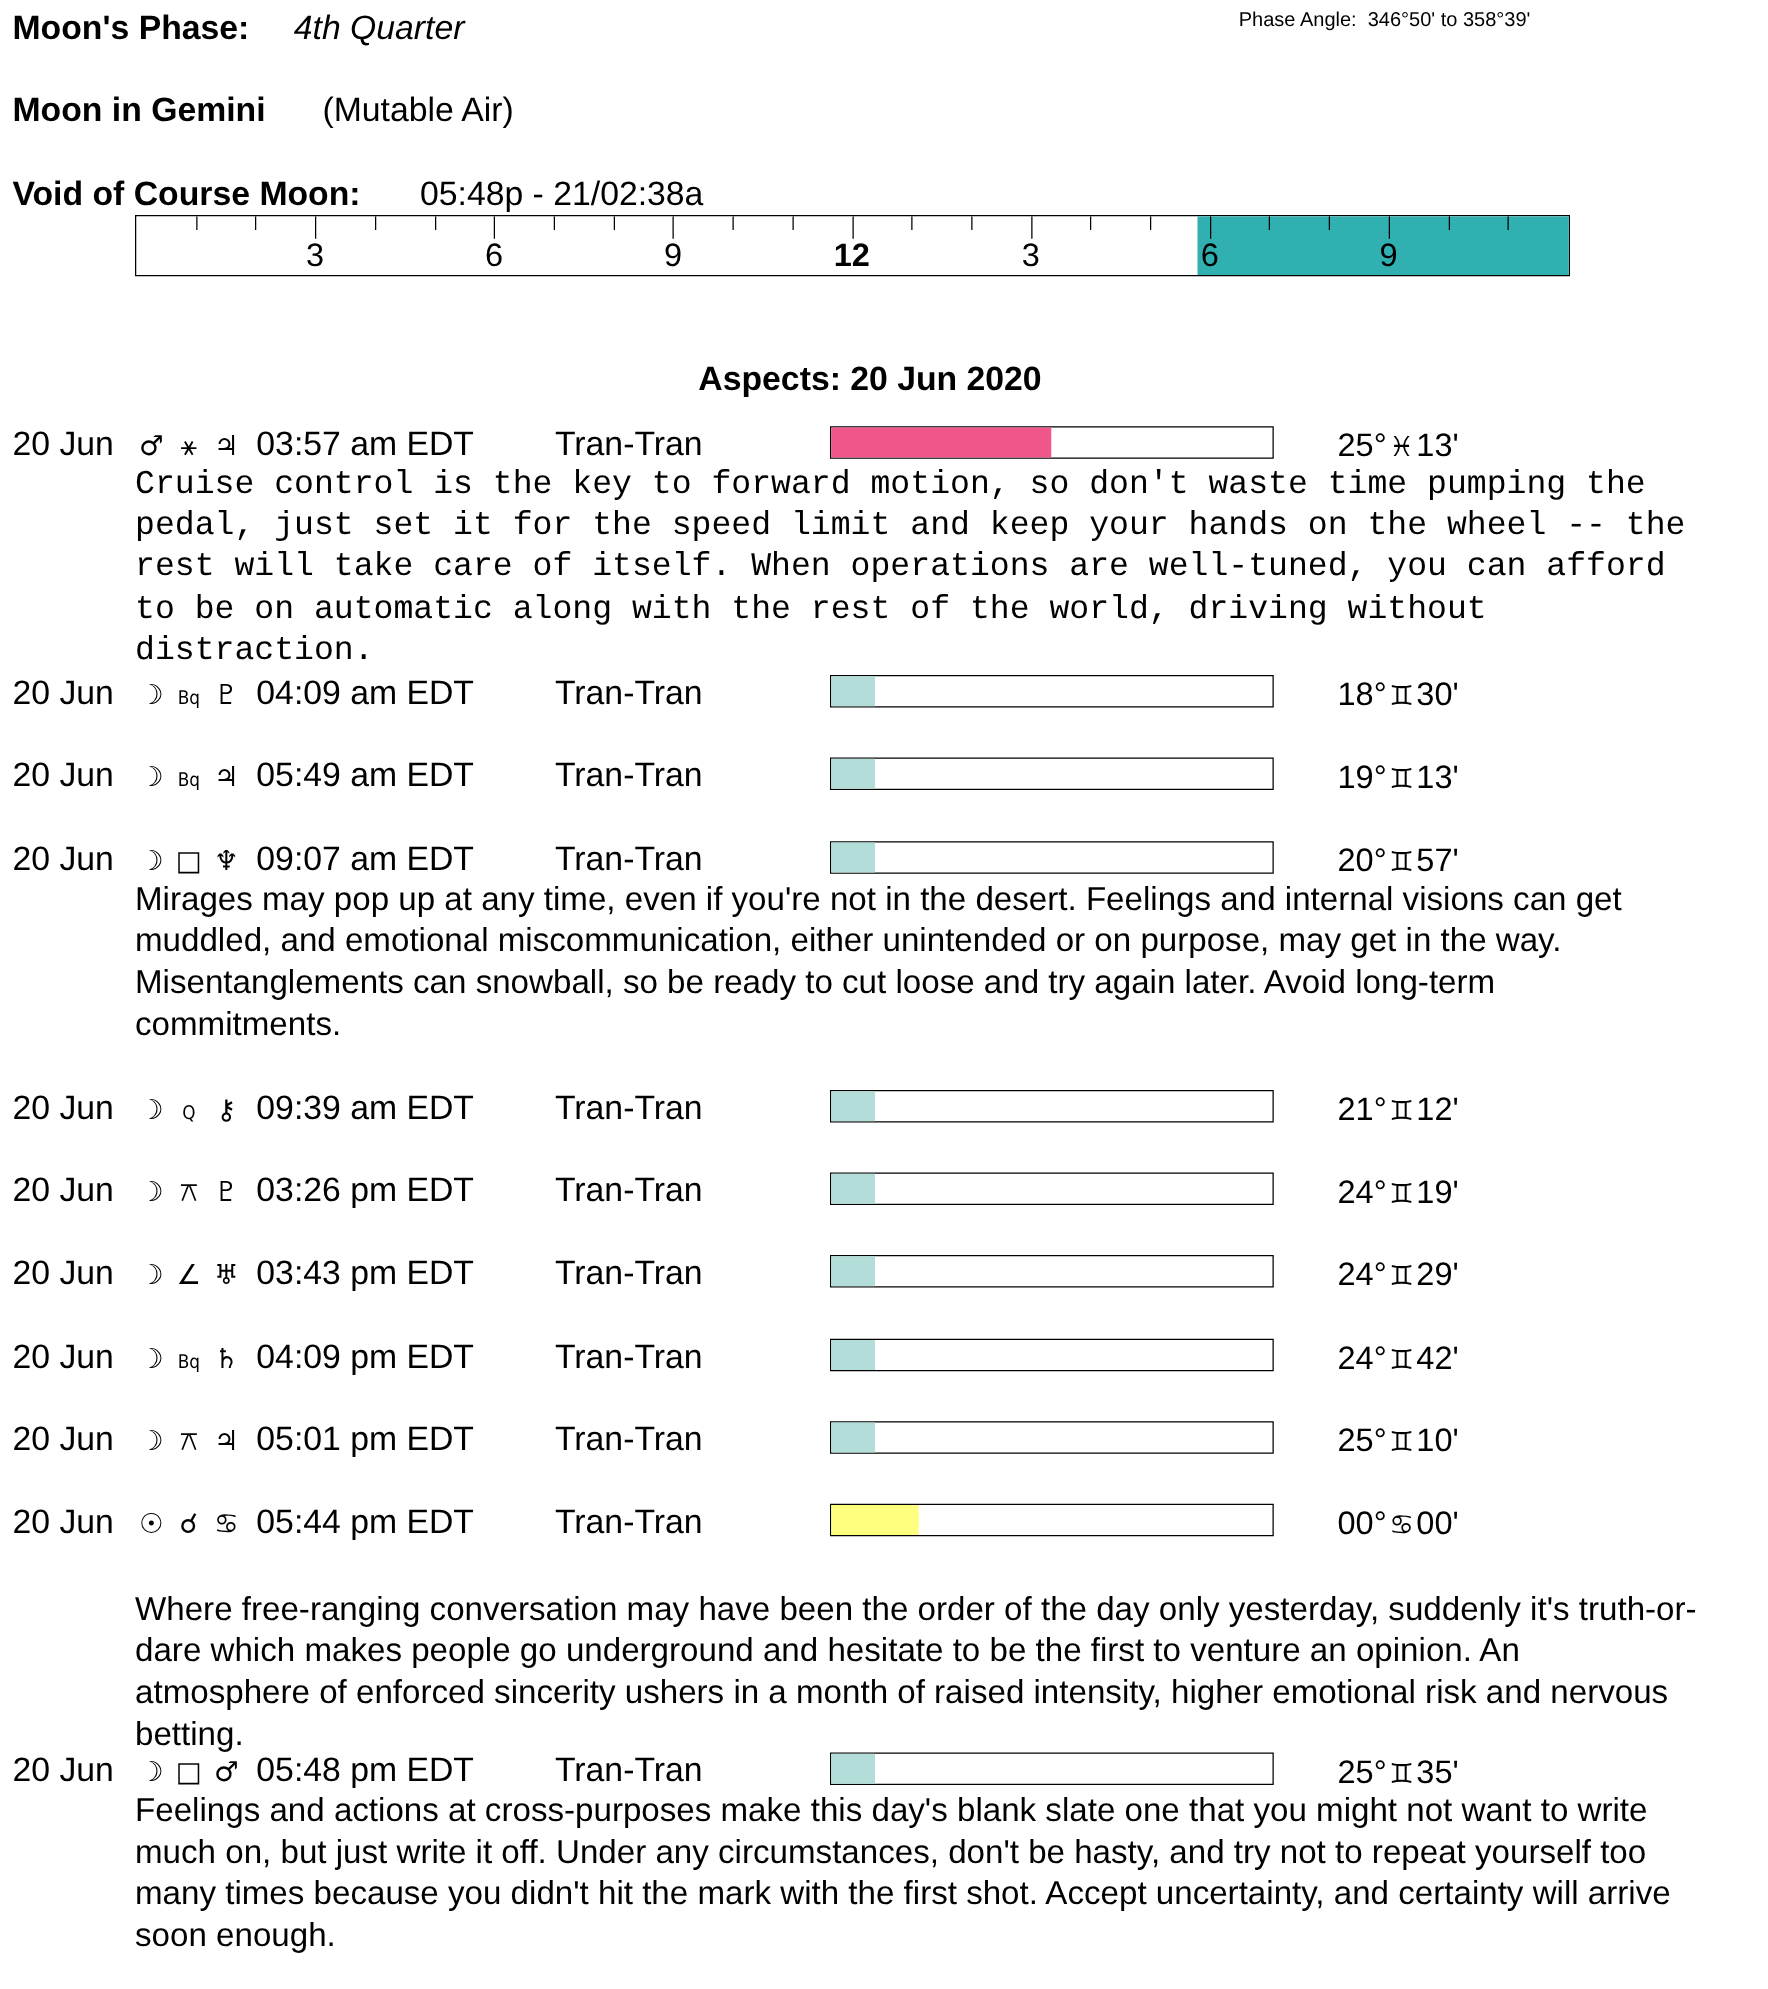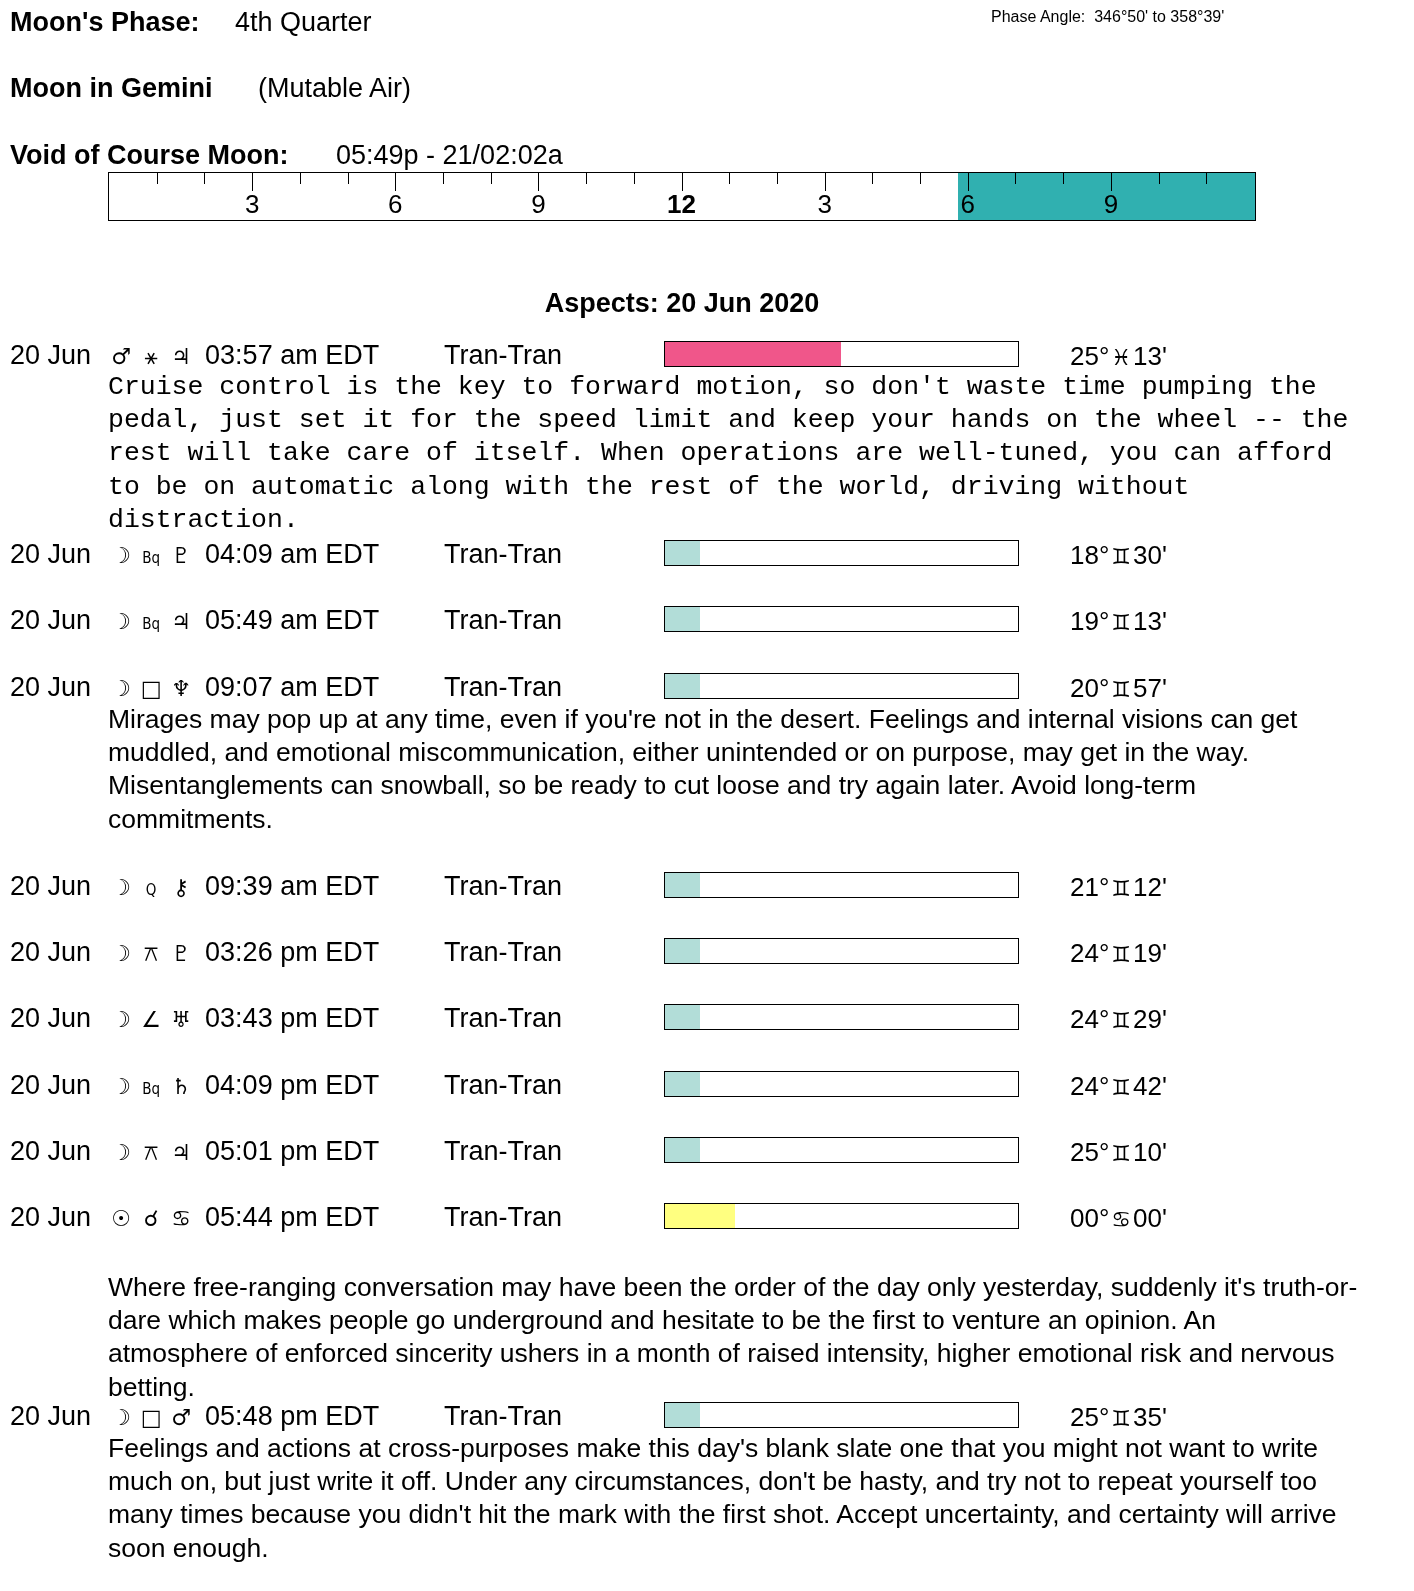--- a/index.html
+++ b/index.html
@@ -21,30 +21,30 @@
   .bar { position:absolute; left:664px; width:355px; height:26px; border:1.5px solid #000; box-sizing:border-box; background:#fff; }
   .bar-fill { position:absolute; left:0; top:0; bottom:0; }
   .pos { position:absolute; left:1070px; font-size:26px; }
   .pos .sign { font-family:"DejaVu Sans", sans-serif; font-size:22px; margin:0 2px; }
   .desc { position:absolute; left:108px; width:1250px; font-size:26.5px; line-height:33.2px; white-space:normal; }
 </style>
 </head>
 <body>
 
 <div class="abs h-label" style="left:10px;top:7px;">Moon's Phase:</div>
-<div class="abs h-value" style="left:235px;top:7px;">4th Quarter</div>
+<div class="abs h-value" style="left:235px;top:7px;font-style:italic;">4th Quarter</div>
 <div class="abs phase-angle" style="left:991px;top:8px;">
   <span>Phase Angle:</span>&nbsp;&nbsp;<span>346°50' to 358°39'</span>
 </div>
 
 <div class="abs h-label" style="left:10px;top:73px;">Moon in Gemini</div>
 <div class="abs h-value" style="left:258px;top:73px;">(Mutable Air)</div>
 
 <div class="abs h-label" style="left:10px;top:140px;">Void of Course Moon:</div>
-<div class="abs h-value" style="left:336px;top:140px;">05:49p - 21/02:02a</div>
+<div class="abs h-value" style="left:336px;top:140px;">05:48p - 21/02:38a</div>
 
 <div id="timeline">
   <div id="voc-fill" style="left: 849.208px; width: 297.792px; background: rgb(48, 176, 176);"></div>
 <div class="tick" style="left: 47.7083px; height: 11px;"></div>
     <div class="tick" style="left: 95.4167px; height: 11px;"></div>
     <div class="tick" style="left: 143.125px; height: 18px;"></div>
     <div class="tick" style="left: 190.833px; height: 11px;"></div>
     <div class="tick" style="left: 238.542px; height: 11px;"></div>
     <div class="tick" style="left: 286.25px; height: 18px;"></div>
     <div class="tick" style="left: 333.958px; height: 11px;"></div>
@@ -66,21 +66,21 @@
     <div class="tick" style="left: 1097.29px; height: 11px;"></div>
     <div class="tick-label" style="left: 143.125px;">3</div>
     <div class="tick-label" style="left: 286.25px;">6</div>
     <div class="tick-label" style="left: 429.375px;">9</div>
     <div class="tick-label" style="left: 572.5px; font-weight: bold;">12</div>
     <div class="tick-label" style="left: 715.625px;">3</div>
     <div class="tick-label" style="left: 858.75px;">6</div>
     <div class="tick-label" style="left: 1001.88px;">9</div>
   </div>
 
-<div class="abs aspects-title" style="top:288px;">Aspects: 20 Jun 2020</div>
+<div class="abs aspects-title" style="top:288px;padding-left:14px;">Aspects: 20 Jun 2020</div>
 
 <div id="aspect-list">
     <div class="abs row-text" style="left: 10px; top: 340px;"><span>20 Jun</span><span class="glyph" style="margin-left: 18px; width: 24px;">♂</span><span class="glyph" style="margin-left: 6px; width: 24px;">⚹</span><span class="glyph" style="margin-left: 6px; width: 24px;">♃</span><span style="margin-left: 12px;">03:57 am EDT</span><span style="position: absolute; left: 434px; top: 0px;">Tran-Tran</span></div>
     <div class="bar" style="top: 341px;">
       <div class="bar-fill" style="width: 176px; background: rgb(240, 86, 138);"></div>
     </div>
     <div class="pos" style="top: 341px;"><span>25°</span><span class="sign">♓</span><span>13'</span></div>
     <div class="desc" style="top: 371px; font-family: Liberation Mono, monospace;">Cruise control is the key to forward motion, so don't waste time pumping the pedal, just set it for the speed limit and keep your hands on the wheel -- the rest will take care of itself. When operations are well-tuned, you can afford to be on automatic along with the rest of the world, driving without distraction.</div>
     <div class="abs row-text" style="left: 10px; top: 539px;"><span>20 Jun</span><span class="glyph" style="margin-left: 18px; width: 24px;">☽</span><span class="glyph small" style="margin-left: 6px; width: 24px;">Bq</span><span class="glyph" style="margin-left: 6px; width: 24px;">♇</span><span style="margin-left: 12px;">04:09 am EDT</span><span style="position: absolute; left: 434px; top: 0px;">Tran-Tran</span></div>
     <div class="bar" style="top: 540px;">

